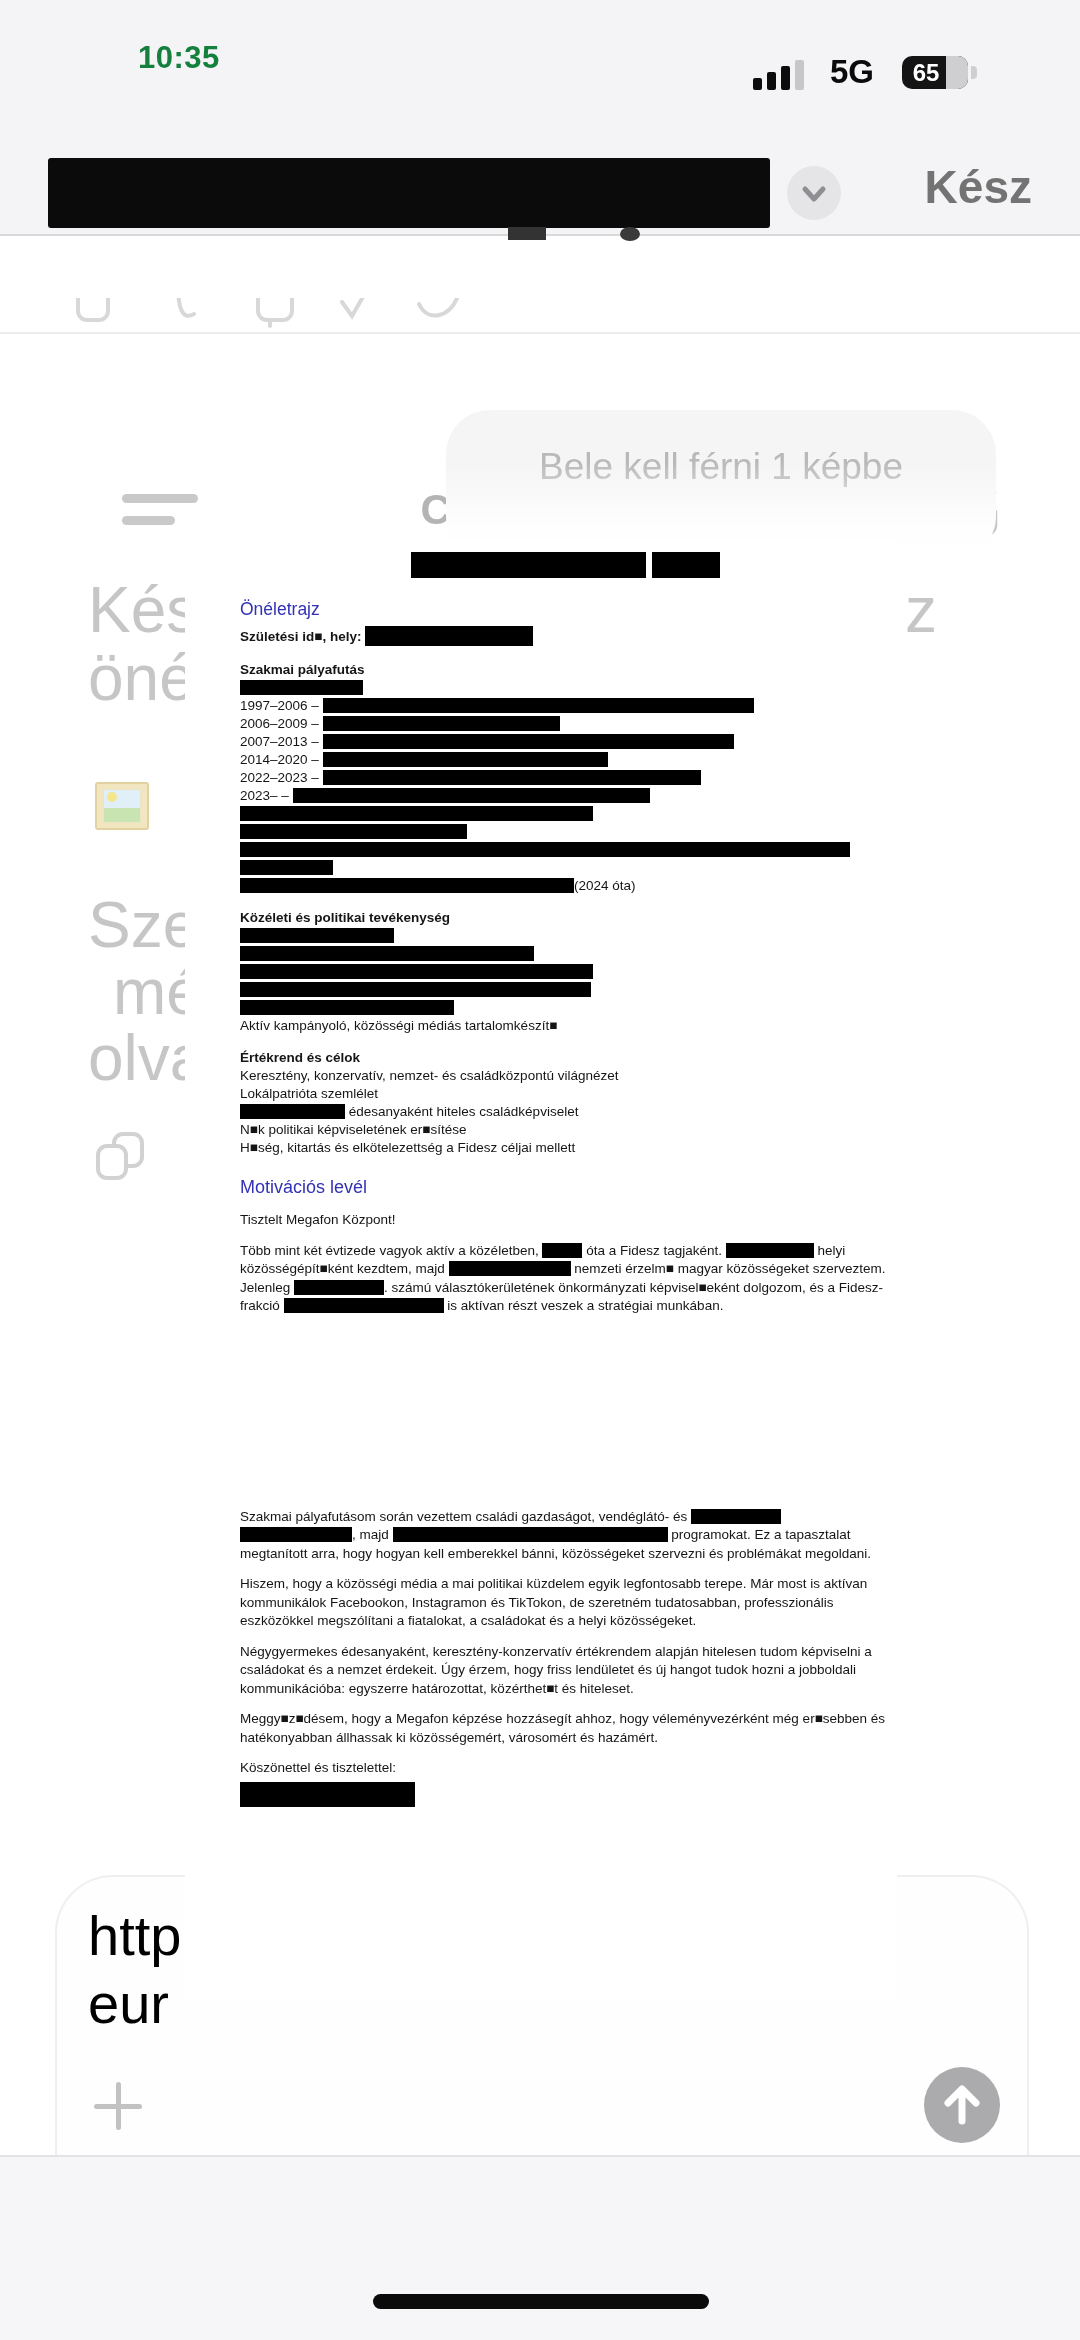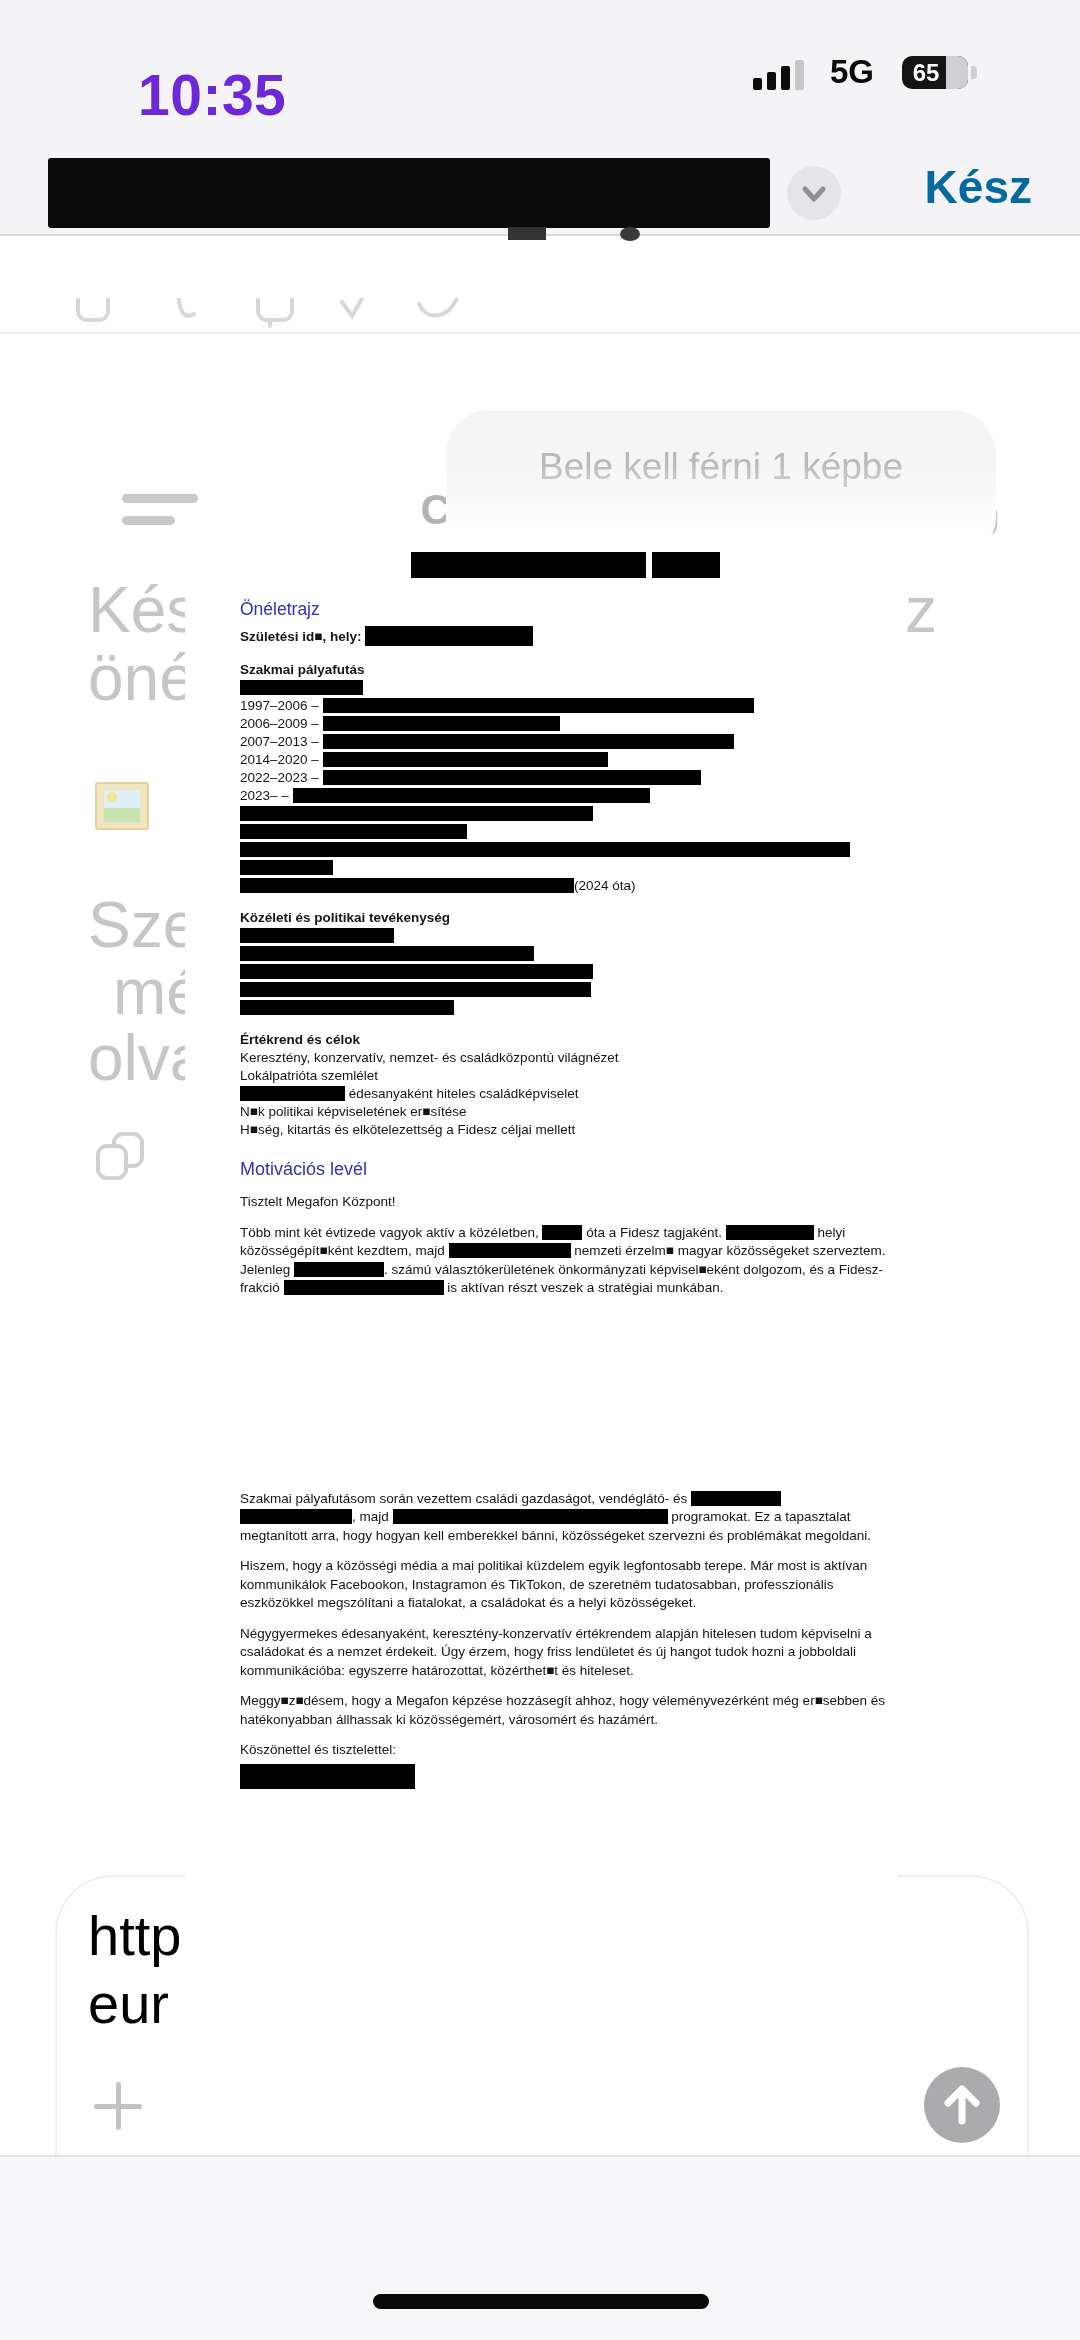--- a/index.html
+++ b/index.html
@@ -1,38 +1,38 @@
 <!DOCTYPE html>
 <html><head>
 <meta charset="utf-8">
 <style>
   html,body{margin:0;padding:0;background:#fff;}
   .screen{position:relative;width:1080px;height:2340px;overflow:hidden;background:#fff;
           font-family:"Liberation Sans",sans-serif;}
   
   .topchrome{position:absolute;left:0;top:0;width:1080px;height:234px;background:#f4f4f6;
              border-bottom:2px solid #d8d8da;z-index:40;}
-  .time{position:absolute;left:138px;top:62px;font-size:57px;font-weight:700;color:#6d28d9;letter-spacing:.5px;}
+  .time{position:absolute;left:138px;top:40px;font-size:31px;font-weight:700;color:#15803d;letter-spacing:.5px;}
   .sigbars{position:absolute;left:753px;top:58px;width:62px;height:32px;}
   .sigbars i{position:absolute;bottom:0;width:9px;border-radius:2px;background:#0c0c0c;}
   .sigbars i:nth-child(1){left:0;height:12px;}
   .sigbars i:nth-child(2){left:14px;height:18px;}
   .sigbars i:nth-child(3){left:28px;height:24px;}
   .sigbars i:nth-child(4){left:42px;height:30px;background:#c7c7c9;}
   .net5g{position:absolute;left:830px;top:53px;font-size:33px;font-weight:700;color:#0a0a0a;}
   .batt{position:absolute;left:902px;top:56px;width:92px;height:34px;}
   .batt .body{position:absolute;left:0;top:0;width:66px;height:33px;border-radius:10px;background:#141414;overflow:hidden;}
   .batt .emptyseg{position:absolute;right:0;top:0;width:22px;height:33px;background:#cfcfd2;}
   .batt .pct{position:absolute;left:0;top:3px;width:48px;text-align:center;font-size:24px;font-weight:700;color:#fff;}
   .batt .nub{position:absolute;left:69px;top:10px;width:6px;height:13px;border-radius:0 4px 4px 0;background:#cfcfd2;}
   .qlbar-redact{position:absolute;left:48px;top:158px;width:722px;height:70px;background:#0b0b0b;border-radius:3px;}
   .qlfrag1{position:absolute;left:508px;top:227px;width:38px;height:13px;background:#333;}
   .qlfrag2{position:absolute;left:620px;top:227px;width:20px;height:14px;border-radius:50%;background:#3a3a3a;}
   .chevbtn{position:absolute;left:787px;top:166px;width:54px;height:54px;border-radius:50%;background:#e5e5e7;}
-  .donebtn{position:absolute;right:48px;top:160px;font-size:46px;font-weight:700;color:#0369a1;}
+  .donebtn{position:absolute;right:48px;top:160px;font-size:46px;font-weight:700;color:#737373;}
   
   .nav{position:absolute;left:0;top:236px;width:1080px;height:96px;background:#fff;border-bottom:2px solid #ededee;}
   .burger span{position:absolute;left:122px;height:9px;border-radius:5px;background:#c9c9c9;}
   .burger .b1{top:258px;width:76px;}
   .burger .b2{top:280px;width:53px;}
   .navtitle{position:absolute;left:0;top:250px;width:1080px;text-align:center;font-size:42px;font-weight:700;color:#b4b4b4;}
   .navtitle .v{color:#d8d8d8;font-weight:400;}
   .navtitle .c{color:#d2d2d2;font-weight:400;font-size:38px;}
   .composebtn{position:absolute;left:944px;top:246px;width:64px;height:64px;}
   
@@ -171,20 +171,21 @@
       <div class="blk line"><span class="rb" style="width: 227px;"></span></div>
       <div class="blk line"><span class="rb" style="width: 610px;"></span></div>
       <div class="blk line"><span class="rb" style="width: 93px;"></span></div>
       <div class="blk line"><span class="rb" style="width: 334px;"></span>(2024 óta)</div>
       <div class="blk h-bold">Közéleti és politikai tevékenység</div>
       <div class="blk line"><span class="rb" style="width: 154px;"></span></div>
       <div class="blk line"><span class="rb" style="width: 294px;"></span></div>
       <div class="blk line"><span class="rb" style="width: 353px;"></span></div>
       <div class="blk line"><span class="rb" style="width: 351px;"></span></div>
       <div class="blk line"><span class="rb" style="width: 214px;"></span></div>
+      <div class="blk line">Aktív kampányoló, közösségi médiás tartalomkészít■</div>
       <div class="blk h-bold">Értékrend és célok</div>
       <div class="blk line">Keresztény, konzervatív, nemzet- és családközpontú világnézet</div>
       <div class="blk line">Lokálpatrióta szemlélet</div>
       <div class="blk line"><span class="rb" style="width: 105px;"></span> édesanyaként hiteles családképviselet</div>
       <div class="blk line">N■k politikai képviseletének er■sítése</div>
       <div class="blk line">H■ség, kitartás és elkötelezettség a Fidesz céljai mellett</div>
       <div class="blk h-blue big">Motivációs levél</div>
       <div class="blk para">Tisztelt Megafon Központ!</div>
       <div class="blk para">Több mint két évtizede vagyok aktív a közéletben, <span class="rb" style="width: 40px;"></span> óta a Fidesz tagjaként. <span class="rb" style="width: 88px;"></span> helyi közösségépít■ként kezdtem, majd <span class="rb" style="width: 122px;"></span> nemzeti érzelm■ magyar közösségeket szerveztem. Jelenleg <span class="rb" style="width: 90px;"></span>. számú választókerületének önkormányzati képvisel■eként dolgozom, és a Fidesz-frakció <span class="rb" style="width: 160px;"></span> is aktívan részt veszek a stratégiai munkában.</div>
       <div class="blk gap" style="height: 180px;"></div>

